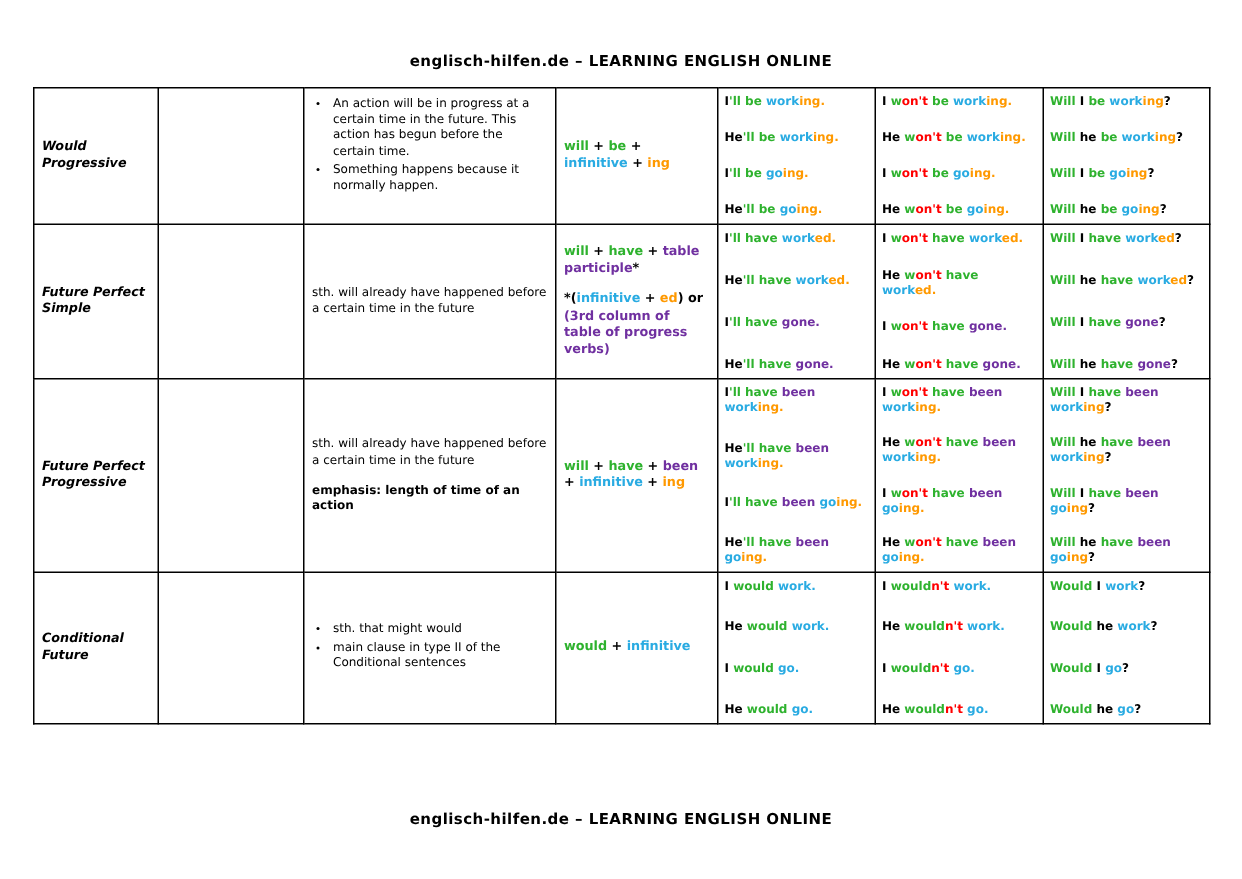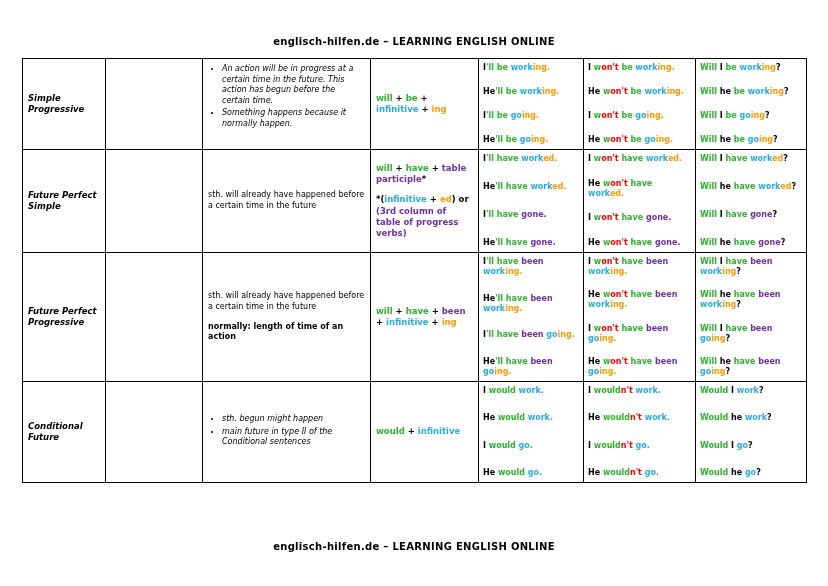--- a/index.html
+++ b/index.html
@@ -19,21 +19,21 @@
   }
   td{
     border:1px solid #000;vertical-align:middle;
     padding:3px 5px;font-size:8px;color:#000;overflow:hidden;
   }
   tr.r0{height:90px;} tr.r1{height:102px;} tr.r2{height:128px;} tr.r3{height:100px;}
   td.tense{font-weight:bold;font-style:italic;font-size:8.5px;line-height:1.35;}
   td.usage{font-size:8px;line-height:1.32;}
   td.usage.top{vertical-align:top;padding-top:5px;}
   td.usage ul{margin:0;padding-left:14px;}
-  td.usage li{margin-bottom:2px;font-style:italic;}
+  td.usage li{margin-bottom:2px;}
   .usage-emphasis{font-weight:bold;margin-top:9px;}
   td.form{font-weight:bold;font-size:8.5px;line-height:1.3;}
   .form-block + .form-block{margin-top:9px;}
   td.ex{vertical-align:top;font-weight:bold;font-size:8px;line-height:1.25;padding:4px 4px;}
   .ex-wrap{display:flex;flex-direction:column;justify-content:space-between;}
   tr.r0 .ex-wrap{height:82px;}
   tr.r1 .ex-wrap{height:94px;}
   tr.r2 .ex-wrap{height:120px;}
   tr.r3 .ex-wrap{height:92px;}
 </style>
@@ -47,21 +47,21 @@
     <col style="width:83px">
       <col style="width:97px">
       <col style="width:168px">
     <col style="width:108px">
       <col style="width:105px">
       <col style="width:112px">
       <col style="width:111px">
   </colgroup>
   <tbody id="table-body">
       <tr class="r0">
-        <td class="tense">Simple Progressive</td>
+        <td class="tense">Would Progressive</td>
         <td class="empty"></td>
         <td class="usage top">
           <ul>
             <li>An action will be in progress at a certain time in the future. This action has begun before the certain time.</li>
             <li>Something happens because it normally happen.</li>
           </ul>
         </td>
         <td class="form">
           <div class="form-block"><span style="color: rgb(46, 178, 46);">will</span><span style="color: rgb(0, 0, 0);"> + </span><span style="color: rgb(46, 178, 46);">be</span><span style="color: rgb(0, 0, 0);"> + </span><span style="color: rgb(41, 171, 226);">infinitive</span><span style="color: rgb(0, 0, 0);"> + </span><span style="color: rgb(255, 153, 0);">ing</span></div>
         </td>
@@ -123,21 +123,21 @@
             <div><span style="color: rgb(46, 178, 46);">Will </span><span style="color: rgb(0, 0, 0);">I </span><span style="color: rgb(46, 178, 46);">have </span><span style="color: rgb(112, 48, 160);">gone</span><span style="color: rgb(0, 0, 0);">?</span></div>
             <div><span style="color: rgb(46, 178, 46);">Will </span><span style="color: rgb(0, 0, 0);">he </span><span style="color: rgb(46, 178, 46);">have </span><span style="color: rgb(112, 48, 160);">gone</span><span style="color: rgb(0, 0, 0);">?</span></div>
           </div>
         </td>
       </tr>
       <tr class="r2">
         <td class="tense">Future Perfect Progressive</td>
         <td class="empty"></td>
         <td class="usage">
           <div>sth. will already have happened before a certain time in the future</div>
-          <div class="usage-emphasis">normally: length of time of an action</div>
+          <div class="usage-emphasis">emphasis: length of time of an action</div>
         </td>
         <td class="form">
           <div class="form-block"><span style="color: rgb(46, 178, 46);">will</span><span style="color: rgb(0, 0, 0);"> + </span><span style="color: rgb(46, 178, 46);">have</span><span style="color: rgb(0, 0, 0);"> + </span><span style="color: rgb(112, 48, 160);">been</span><span style="color: rgb(0, 0, 0);"> + </span><span style="color: rgb(41, 171, 226);">infinitive</span><span style="color: rgb(0, 0, 0);"> + </span><span style="color: rgb(255, 153, 0);">ing</span></div>
         </td>
         <td class="ex">
           <div class="ex-wrap">
             <div><span style="color: rgb(0, 0, 0);">I</span><span style="color: rgb(46, 178, 46);">'ll </span><span style="color: rgb(46, 178, 46);">have </span><span style="color: rgb(112, 48, 160);">been </span><span style="color: rgb(41, 171, 226);">work</span><span style="color: rgb(255, 153, 0);">ing.</span></div>
             <div><span style="color: rgb(0, 0, 0);">He</span><span style="color: rgb(46, 178, 46);">'ll </span><span style="color: rgb(46, 178, 46);">have </span><span style="color: rgb(112, 48, 160);">been </span><span style="color: rgb(41, 171, 226);">work</span><span style="color: rgb(255, 153, 0);">ing.</span></div>
             <div><span style="color: rgb(0, 0, 0);">I</span><span style="color: rgb(46, 178, 46);">'ll </span><span style="color: rgb(46, 178, 46);">have </span><span style="color: rgb(112, 48, 160);">been </span><span style="color: rgb(41, 171, 226);">go</span><span style="color: rgb(255, 153, 0);">ing.</span></div>
             <div><span style="color: rgb(0, 0, 0);">He</span><span style="color: rgb(46, 178, 46);">'ll </span><span style="color: rgb(46, 178, 46);">have </span><span style="color: rgb(112, 48, 160);">been </span><span style="color: rgb(41, 171, 226);">go</span><span style="color: rgb(255, 153, 0);">ing.</span></div>
@@ -158,22 +158,22 @@
             <div><span style="color: rgb(46, 178, 46);">Will </span><span style="color: rgb(0, 0, 0);">I </span><span style="color: rgb(46, 178, 46);">have </span><span style="color: rgb(112, 48, 160);">been </span><span style="color: rgb(41, 171, 226);">go</span><span style="color: rgb(255, 153, 0);">ing</span><span style="color: rgb(0, 0, 0);">?</span></div>
             <div><span style="color: rgb(46, 178, 46);">Will </span><span style="color: rgb(0, 0, 0);">he </span><span style="color: rgb(46, 178, 46);">have </span><span style="color: rgb(112, 48, 160);">been </span><span style="color: rgb(41, 171, 226);">go</span><span style="color: rgb(255, 153, 0);">ing</span><span style="color: rgb(0, 0, 0);">?</span></div>
           </div>
         </td>
       </tr>
       <tr class="r3">
         <td class="tense">Conditional Future</td>
         <td class="empty"></td>
         <td class="usage">
           <ul>
-            <li>sth. begun might happen</li>
-            <li>main future in type II of the Conditional sentences</li>
+            <li>sth. that might would</li>
+            <li>main clause in type II of the Conditional sentences</li>
           </ul>
         </td>
         <td class="form">
           <div class="form-block"><span style="color: rgb(46, 178, 46);">would</span><span style="color: rgb(0, 0, 0);"> + </span><span style="color: rgb(41, 171, 226);">infinitive</span></div>
         </td>
         <td class="ex">
           <div class="ex-wrap">
             <div><span style="color: rgb(0, 0, 0);">I </span><span style="color: rgb(46, 178, 46);">would </span><span style="color: rgb(41, 171, 226);">work.</span></div>
             <div><span style="color: rgb(0, 0, 0);">He </span><span style="color: rgb(46, 178, 46);">would </span><span style="color: rgb(41, 171, 226);">work.</span></div>
             <div><span style="color: rgb(0, 0, 0);">I </span><span style="color: rgb(46, 178, 46);">would </span><span style="color: rgb(41, 171, 226);">go.</span></div>

